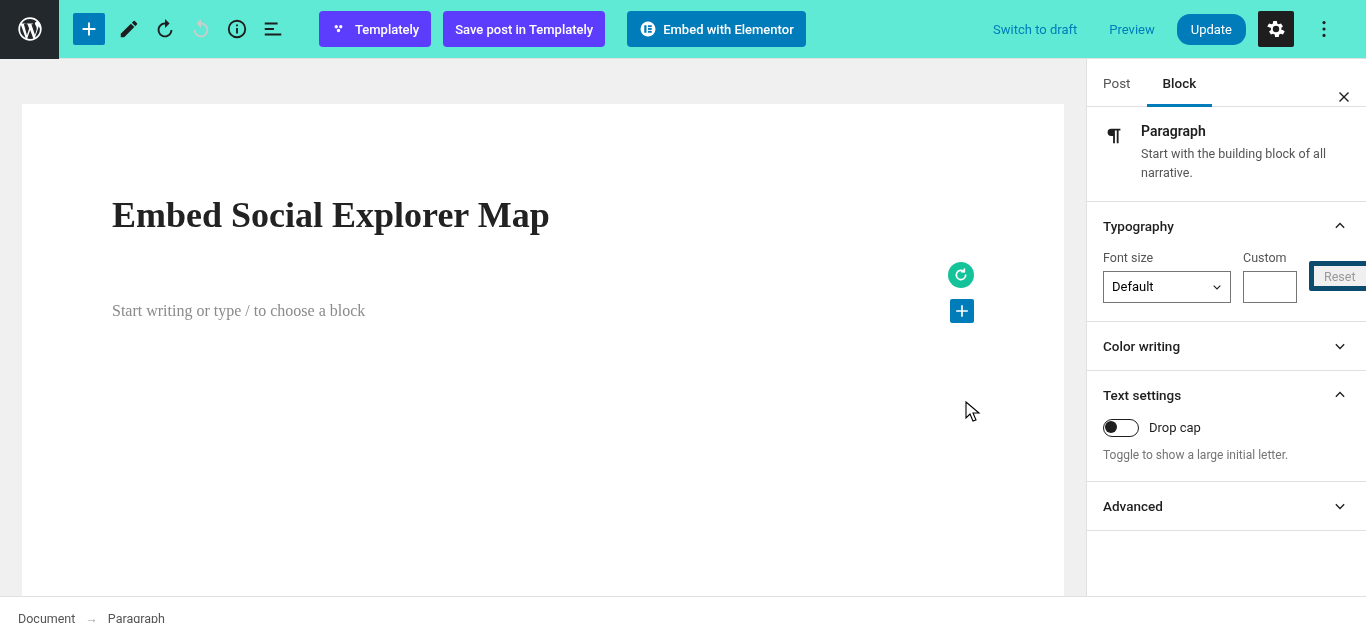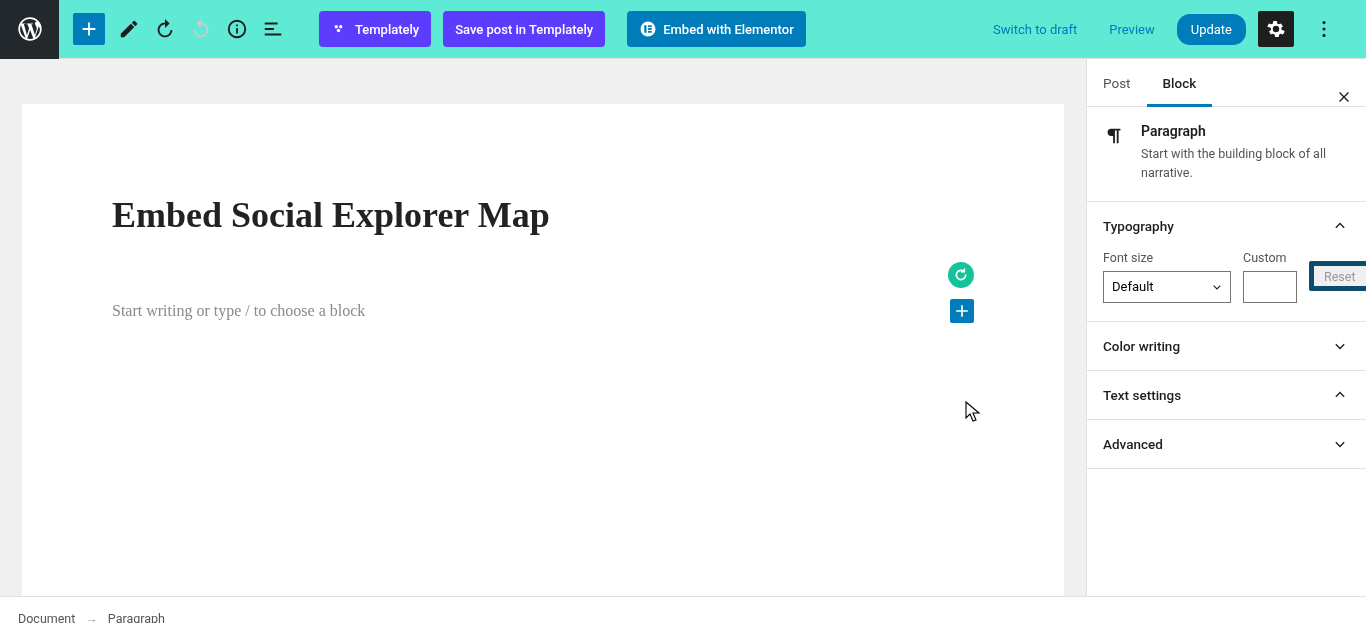--- a/index.html
+++ b/index.html
@@ -238,20 +238,27 @@
       </div>
     </div>
 
     <div class="panel">
       <div class="panel-head">
         <span>Text settings</span>
         <svg viewBox="0 0 24 24">
             <path d="M7 14l5-5 5 5" stroke="#1e1e1e" stroke-width="1.6" fill="none"></path>
           </svg>
       </div>
+      <div class="panel-body">
+        <div class="toggle-row">
+          <div class="toggle"></div>
+          <span>Drop cap</span>
+        </div>
+        <div class="help-text">Toggle to show a large initial letter.</div>
+      </div>
     </div>
 
     <div class="panel">
       <div class="panel-head">
         <span>Advanced</span>
         <svg viewBox="0 0 24 24">
             <path d="M7 10l5 5 5-5" stroke="#1e1e1e" stroke-width="1.6" fill="none"></path>
           </svg>
       </div>
     </div>

